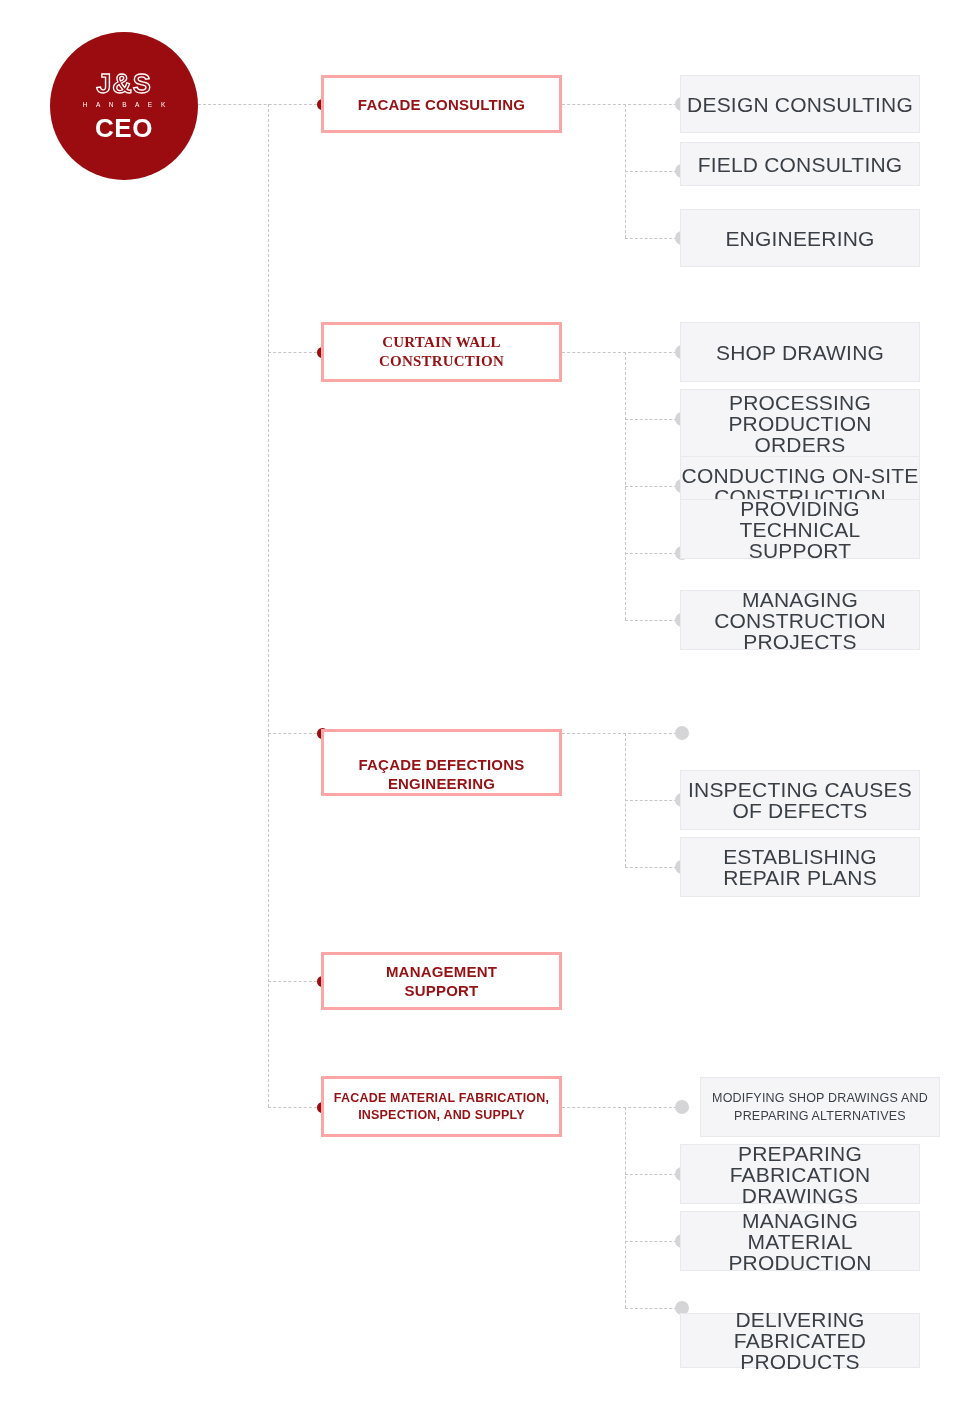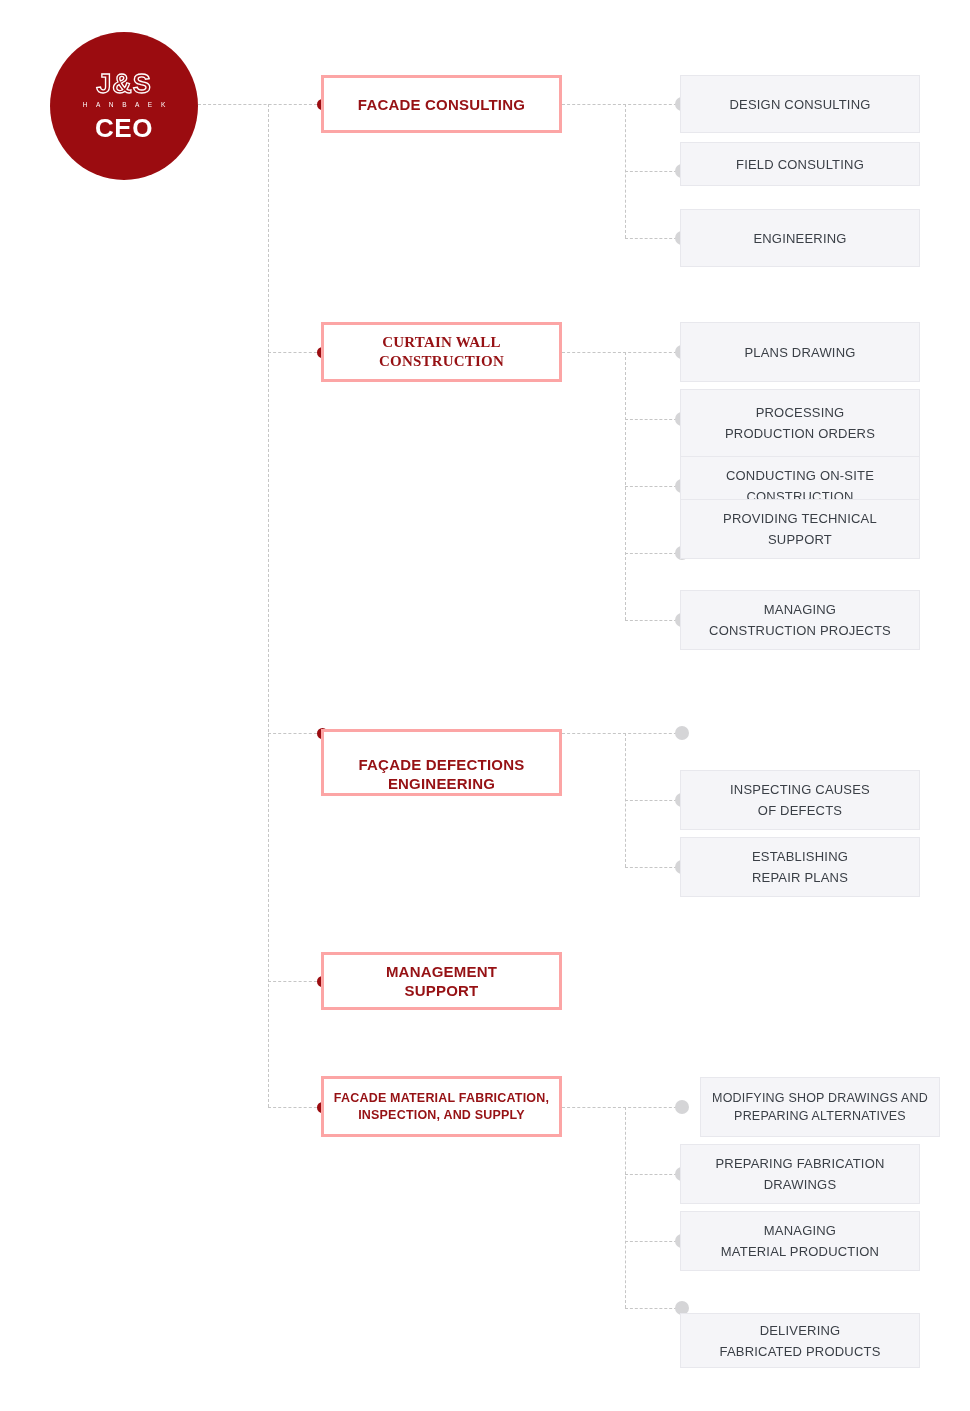--- a/index.html
+++ b/index.html
@@ -35,21 +35,21 @@
     letter-spacing:.2px;white-space:pre-line;
   }
   .main-box.small span{font-size:12.5px;line-height:17px;}
   
   .sub-box{
     position:absolute;left:680px;width:240px;box-sizing:border-box;
     background:#F5F5F8;border:1px solid #E8E8ED;
     display:flex;align-items:center;justify-content:center;text-align:center;
   }
   .sub-box span{
-    color:#3A3F46;font-size:13px;line-height:21px;letter-spacing:.2px;white-space:pre-line;
+    color:#3A3F46;font-size:21px;line-height:21px;letter-spacing:.2px;white-space:pre-line;
   }
   .sub-box.small span{font-size:12.5px;line-height:18px;}
 </style>
 </head>
 <body>
 
 <div class="canvas">
 
   <div class="hl" style="left:198px;top:104px;width:124px;"></div>
   <div class="vl" style="left:268px;top:104px;height:1003px;"></div>
@@ -133,21 +133,21 @@
     <span>DESIGN CONSULTING</span>
   </div>
   <div class="sub-box" style="top:142px;height:44px;">
     <span>FIELD CONSULTING</span>
   </div>
   <div class="sub-box" style="top:209px;height:58px;">
     <span>ENGINEERING</span>
   </div>
 
   <div class="sub-box" style="top:322px;height:60px;">
-    <span>PLANS DRAWING</span>
+    <span>SHOP DRAWING</span>
   </div>
   <div class="sub-box" style="top:389px;height:68px;">
     <span>PROCESSING
 PRODUCTION ORDERS</span>
   </div>
   <div class="sub-box" style="top:456px;height:60px;">
     <span>CONDUCTING ON-SITE
 CONSTRUCTION</span>
   </div>
   <div class="sub-box" style="top:499px;height:60px;">

